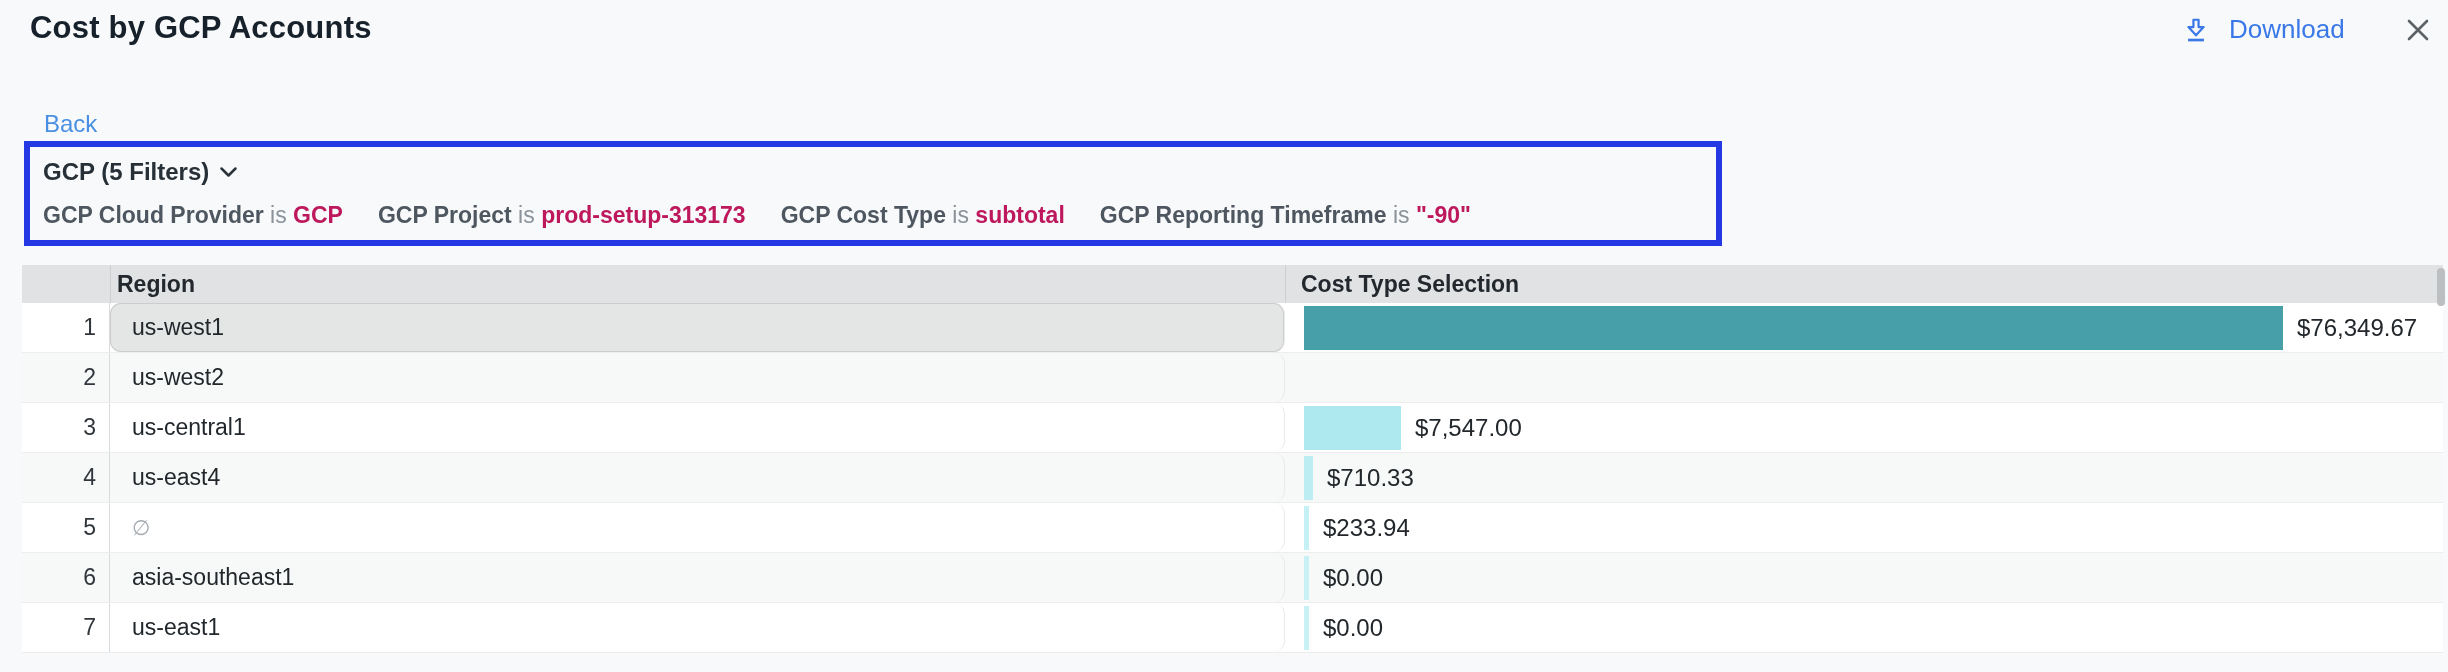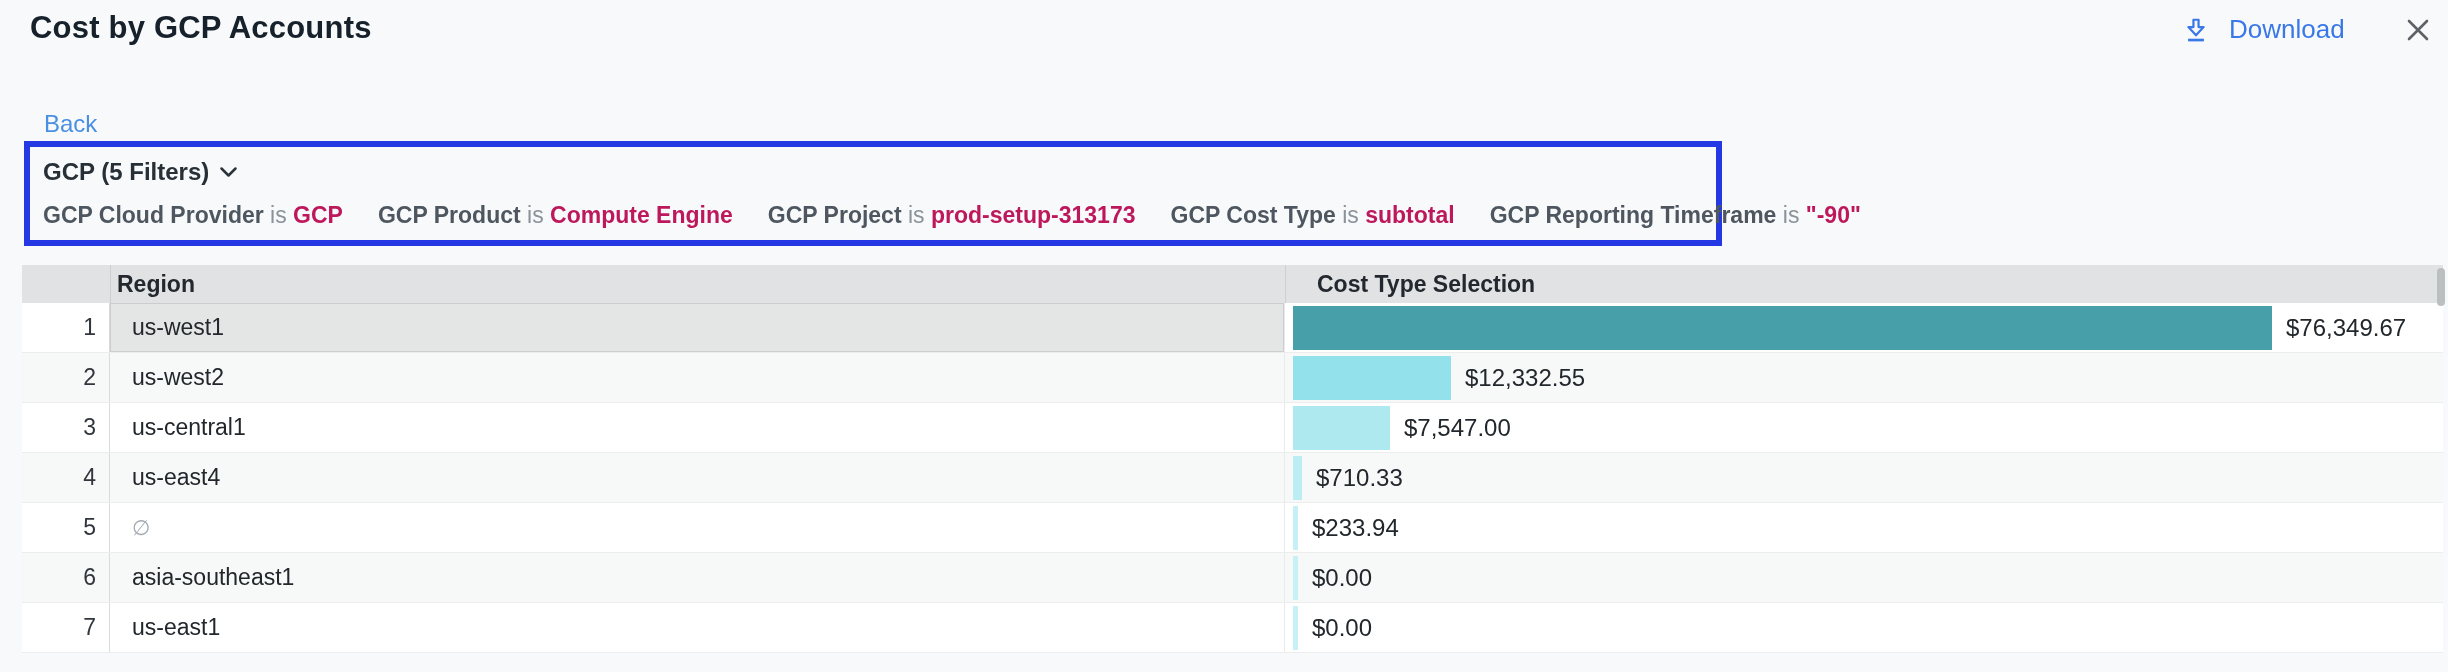--- a/index.html
+++ b/index.html
@@ -46,36 +46,36 @@
   }
   .filter-item .f-field { font-weight:700; color:#4e5760; }
   .filter-item .f-op    { font-weight:400; color:#8a929a; }
   .filter-item .f-val   { font-weight:700; color:#be185d; }
 
   .data-table { position:absolute; left:22px; top:265px; width:2421px; }
   .t-header { display:flex; height:38px; background:#e0e2e3; }
   .th { display:flex; align-items:center; font-size:23px; font-weight:700; color:#22282e; }
   .th-num { width:88px; }
   .th-region { width:1175px; border-left:1px solid #cdcfd1; padding-left:6px; }
-  .th-bar { flex:1; border-left:1px solid #cdcfd1; padding-left:31px; }
+  .th-bar { flex:1; border-left:1px solid #cdcfd1; padding-left:15px; }
 
   .t-row { display:flex; height:50px; background:#ffffff; border-bottom:1px solid #ededee; }
   .t-row:nth-child(even) { background:#f7f8f8; }
   .cell-num {
     width:88px; display:flex; align-items:center; justify-content:flex-end;
     padding-right:13px; font-size:23px; color:#30363c;
     border-right:1px solid #d9dbdc;
   }
   .cell-region {
     width:1175px; display:flex; align-items:center; padding-left:22px;
-    font-size:23px; color:#22272c; border-right:1px solid #e8eaeb;
+    font-size:23px; color:#22272c; border-right:1px solid #e8eaeb;border-radius:11px;
   }
   .cell-region.selected { background:#e4e5e5; box-shadow:inset 0 0 0 1px #cbcdce; }
   .cell-region.empty { color:#a6acb2; font-size:21px; }
-  .cell-bar { flex:1; display:flex; align-items:center; padding-left:8px; }
+  .cell-bar { flex:1; display:flex; align-items:center; padding-left:19px; }
   .bar { height:44px; flex:0 0 auto; }
   .bar-value { margin-left:14px; font-size:24px; color:#22272c; }
 
   .scroll-thumb {
     position:absolute; left:2437px; top:268px;
     width:8px; height:38px; background:#bcbfc1; border-radius:4px;
   }
 </style>
 </head>
 <body>
@@ -105,25 +105,20 @@
       <path d="M2.5 2.5 L9.5 9.5 L16.5 2.5" fill="none" stroke="#2b333b" stroke-width="2.5" stroke-linecap="round" stroke-linejoin="round"></path>
     </svg>
   </div>
   <div class="filter-list">
     <span class="filter-item">
       <span class="f-field">GCP Cloud Provider</span>
       <span class="f-op">is</span>
       <span class="f-val">GCP</span>
     </span>
     <span class="filter-item">
-      <span class="f-field">GCP Product</span>
-      <span class="f-op">is</span>
-      <span class="f-val">Compute Engine</span>
-    </span>
-    <span class="filter-item">
       <span class="f-field">GCP Project</span>
       <span class="f-op">is</span>
       <span class="f-val">prod-setup-313173</span>
     </span>
     <span class="filter-item">
       <span class="f-field">GCP Cost Type</span>
       <span class="f-op">is</span>
       <span class="f-val">subtotal</span>
     </span>
     <span class="filter-item">
@@ -147,24 +142,20 @@
       <div class="cell-region selected">us-west1</div>
       <div class="cell-bar">
         <div class="bar" style="width: 979px; background: rgb(71, 160, 169);"></div>
         <div class="bar-value">$76,349.67</div>
       </div>
     </div>
 
     <div class="t-row">
       <div class="cell-num">2</div>
       <div class="cell-region">us-west2</div>
-      <div class="cell-bar">
-        <div class="bar" style="width: 158px; background: rgb(146, 225, 235);"></div>
-        <div class="bar-value">$12,332.55</div>
-      </div>
     </div>
 
     <div class="t-row">
       <div class="cell-num">3</div>
       <div class="cell-region">us-central1</div>
       <div class="cell-bar">
         <div class="bar" style="width: 97px; background: rgb(175, 233, 240);"></div>
         <div class="bar-value">$7,547.00</div>
       </div>
     </div>

